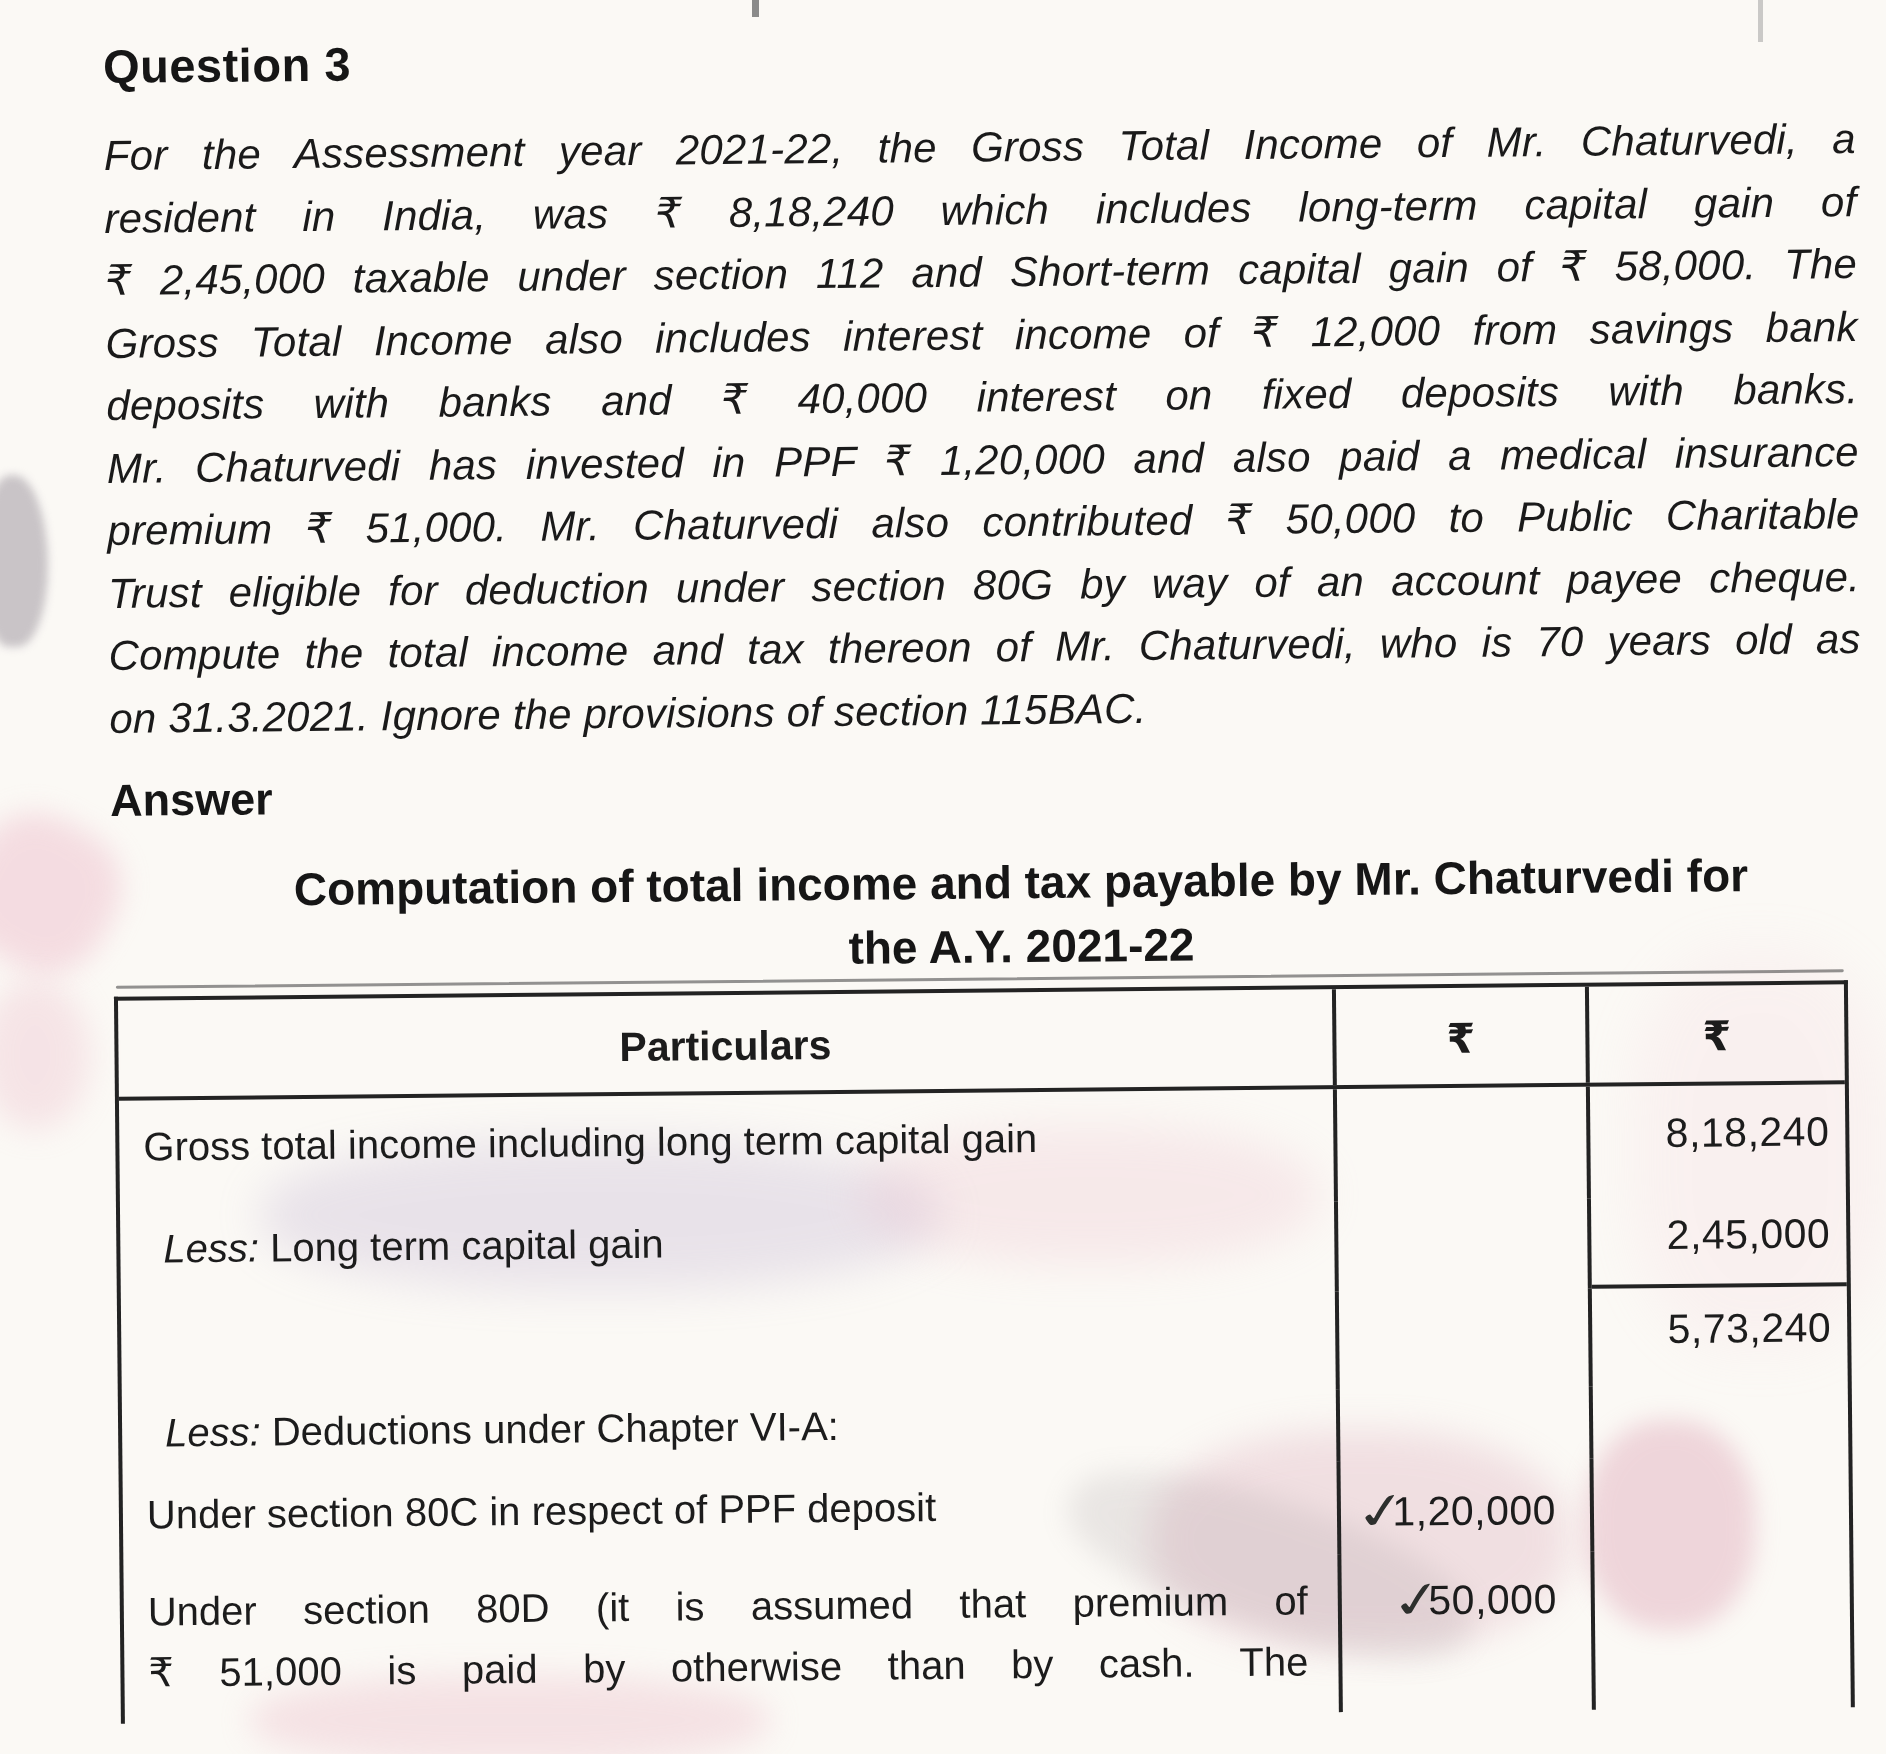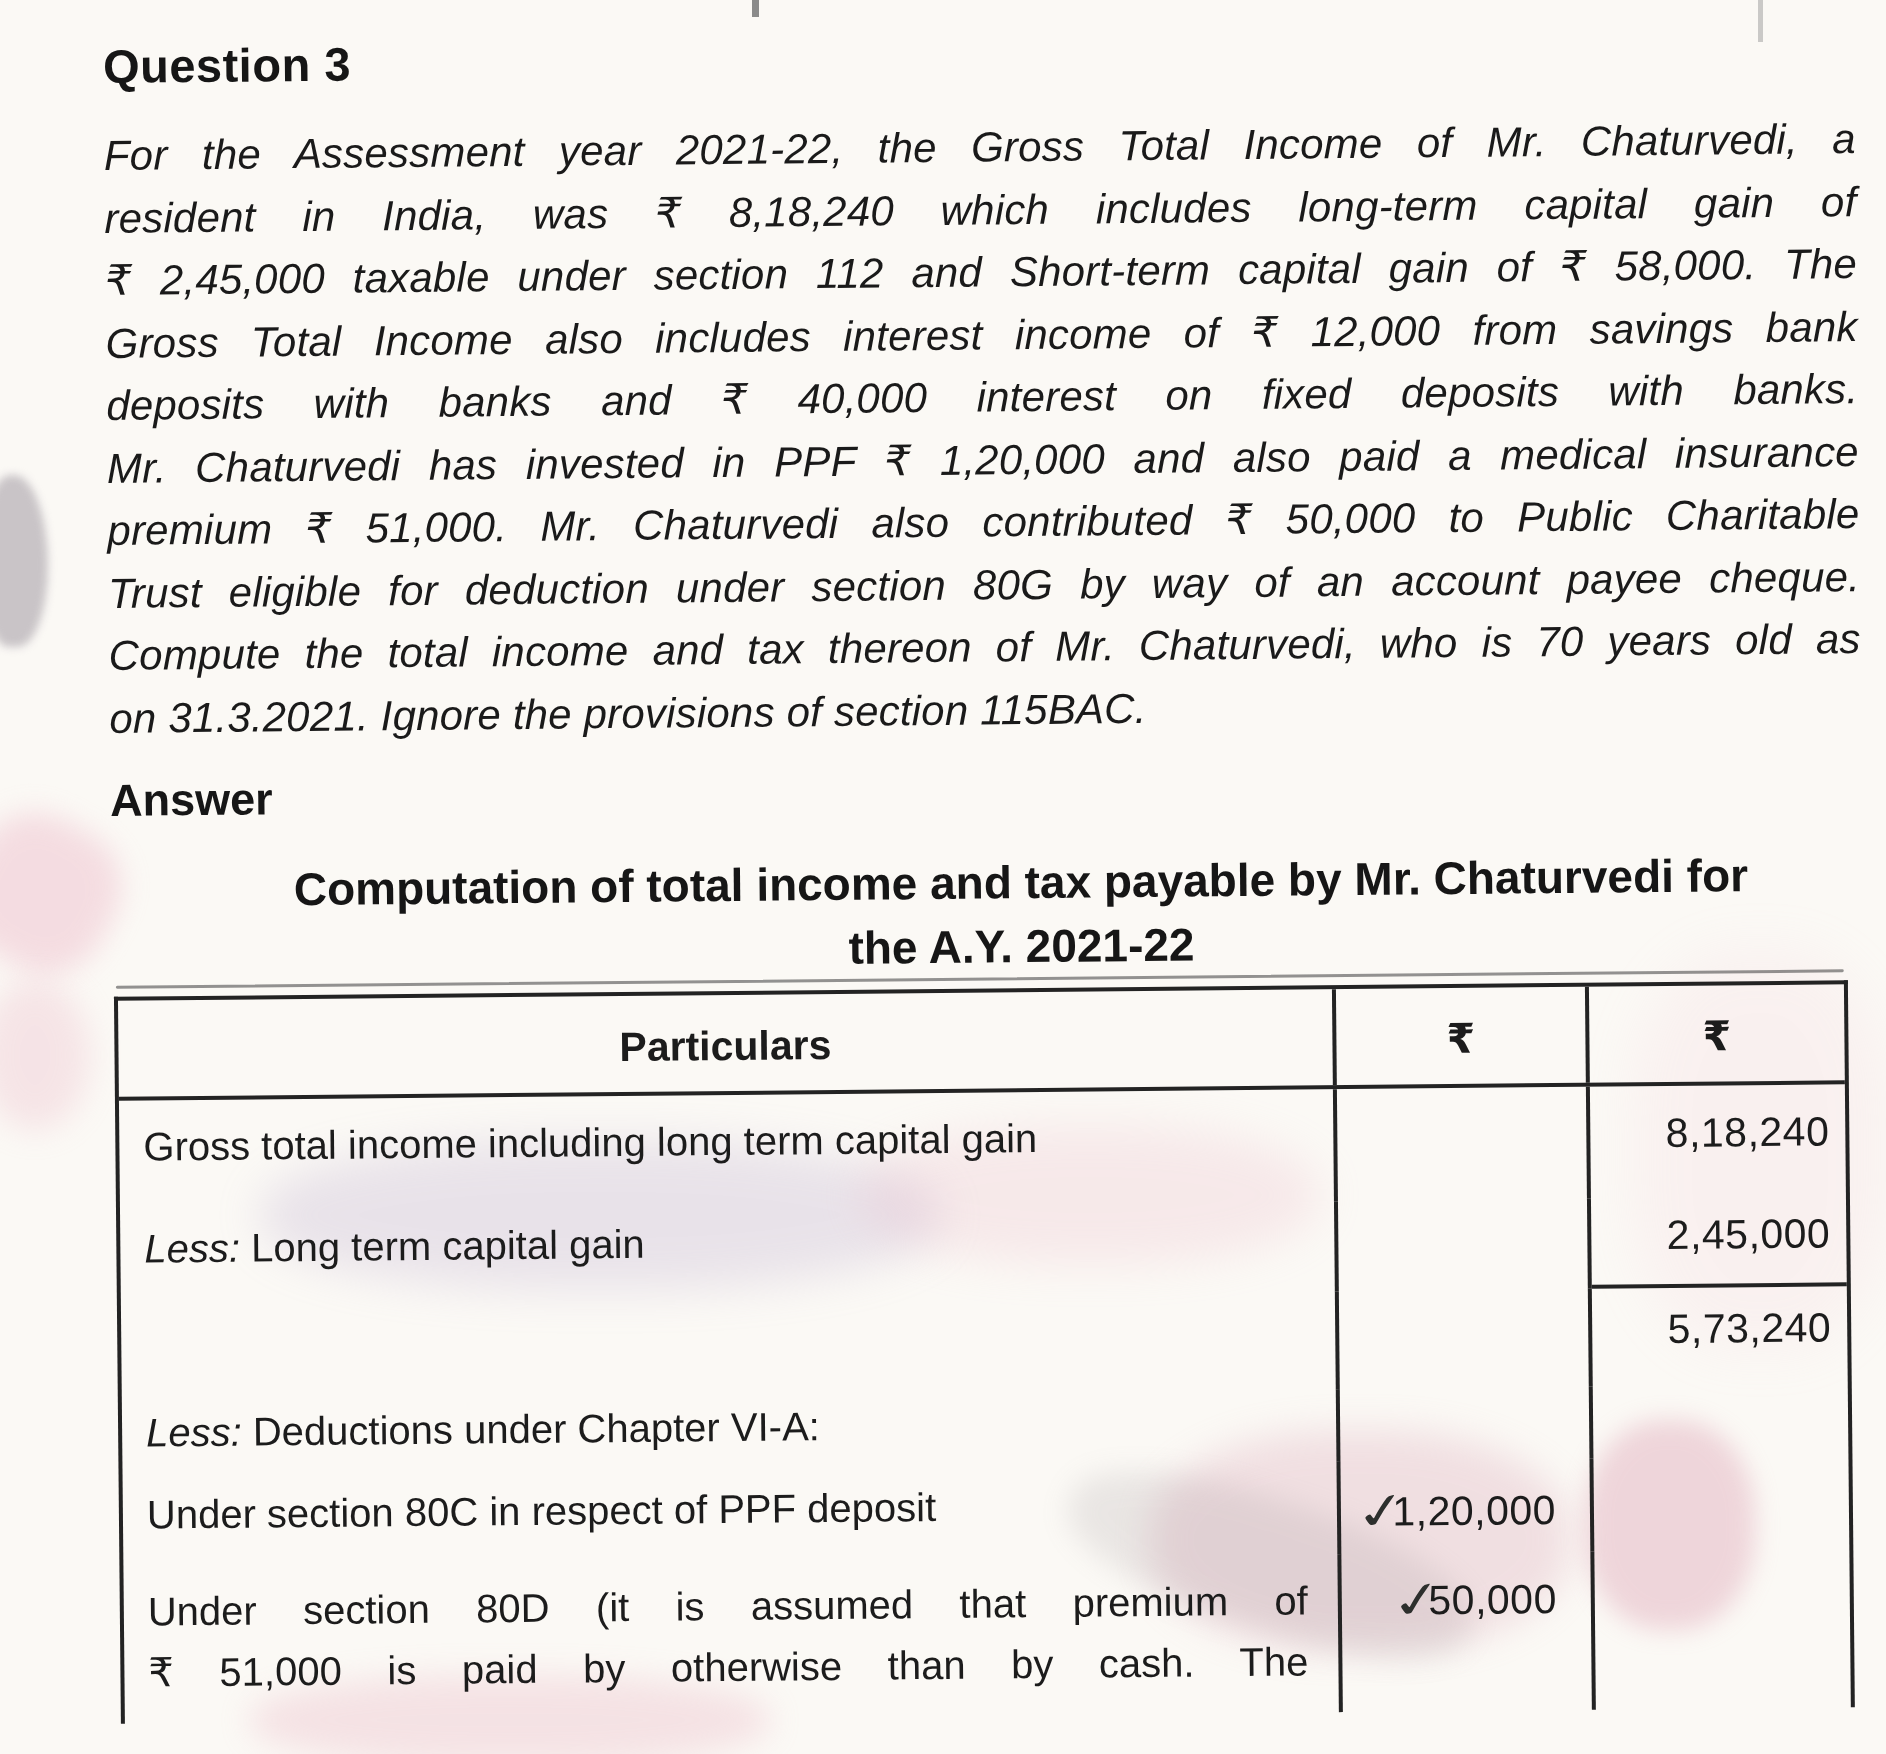--- a/index.html
+++ b/index.html
@@ -65,21 +65,21 @@
     font-weight: bold; font-size: 41px; padding: 6px 0 0 0;
   }
   .rA { height: 112px; } .rA .cell { padding-top: 24px; }
   .rB { height: 90px;  } .rB .cell { padding-top: 14px; }
   .rB .c3 { border-bottom: 4px solid #232323; }
   .rC { height: 98px;  } .rC .cell { padding-top: 18px; }
   .rD { height: 72px;  } .rD .cell { padding-top: 10px; }
   .rE { height: 93px;  } .rE .cell { padding-top: 20px; }
   .rF { height: 158px; } .rF .cell { padding-top: 16px; }
   .num { font-size: 41px; letter-spacing: .5px; }
-  .pre { font-style: italic; }
+  .pre { font-style: italic; margin-left: 19px; }
   .jline { text-align: justify; text-align-last: justify; line-height: 61px; }
   .tick {
     display: inline-block;
     font-size: 48px; color: #2d2f2d;
     transform: rotate(-10deg) scaleX(1.3);
     margin-right: -9px; position: relative; top: 2px;
     font-weight: normal;
   }
   
   .smudge { position: absolute; pointer-events: none; }

